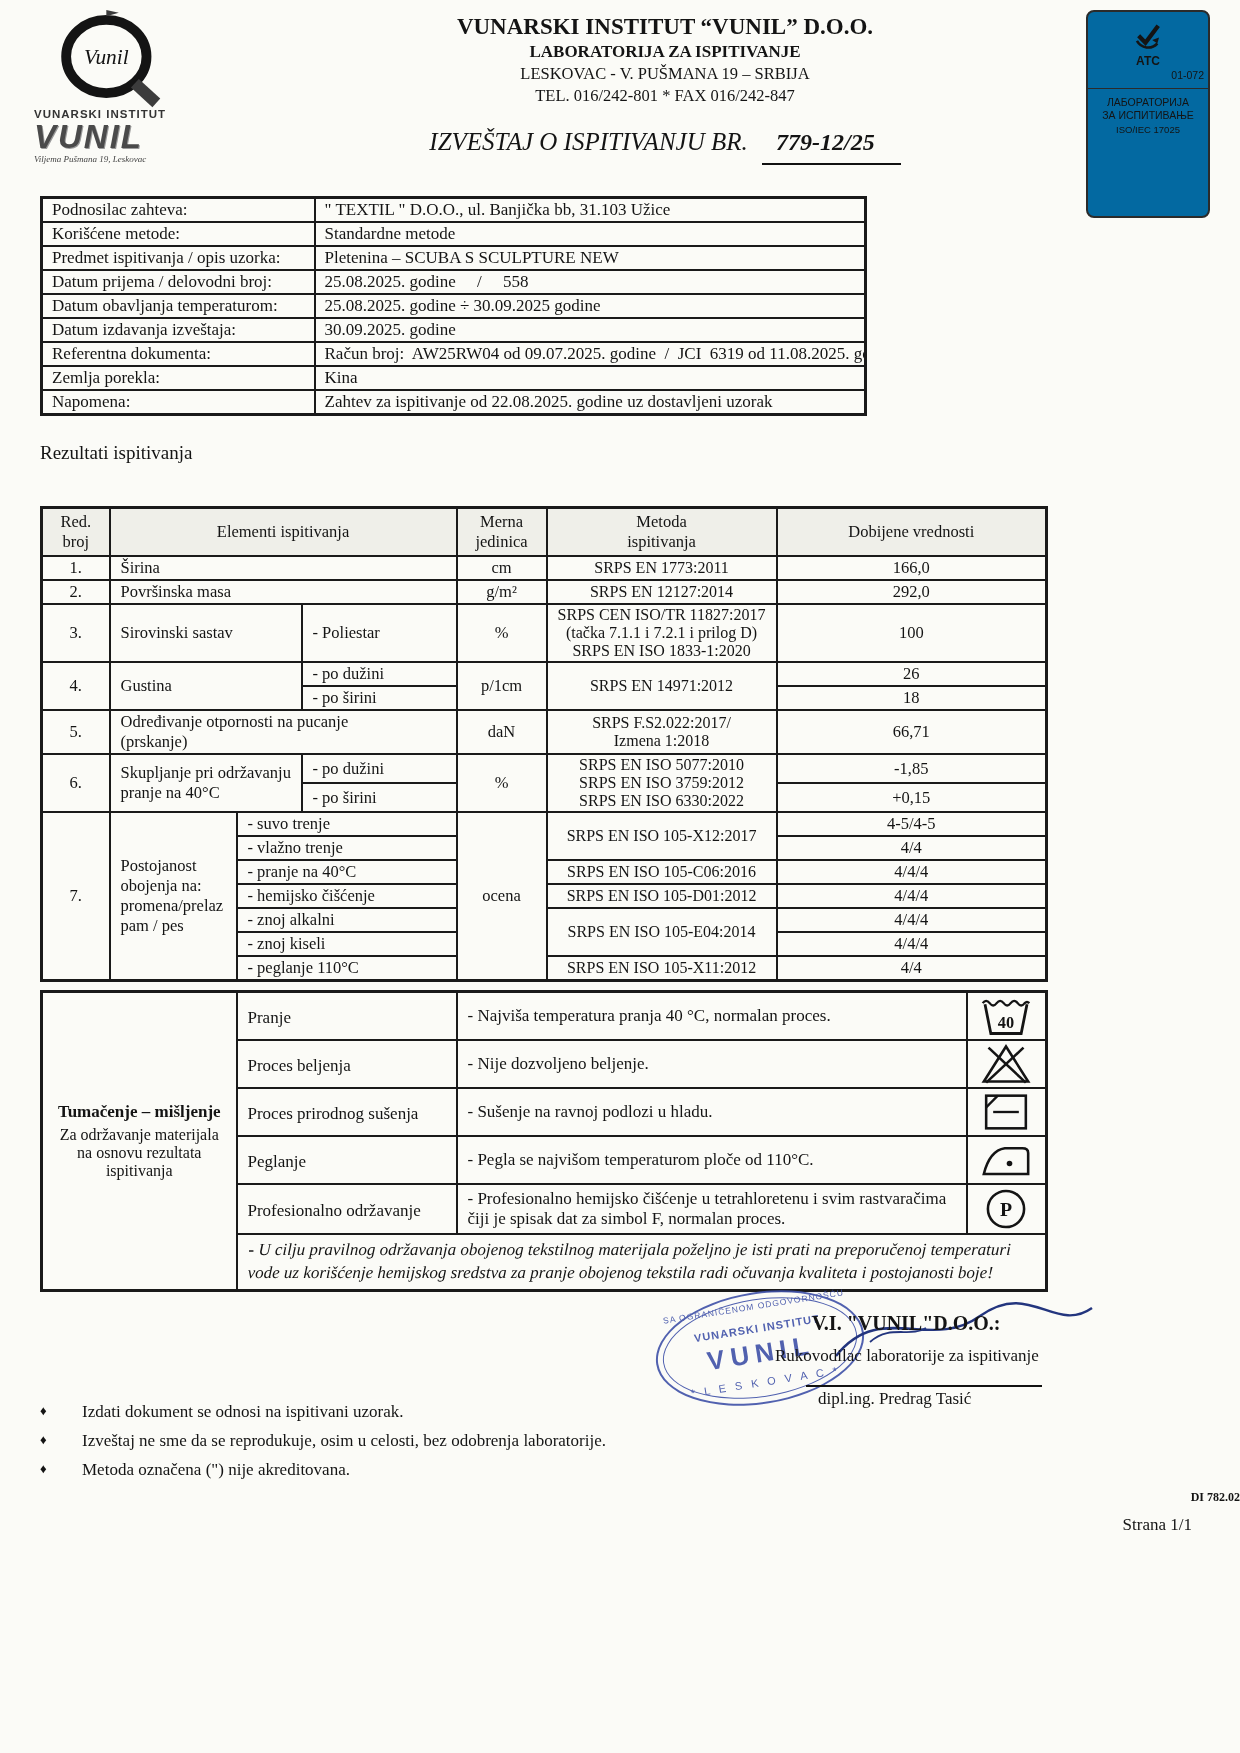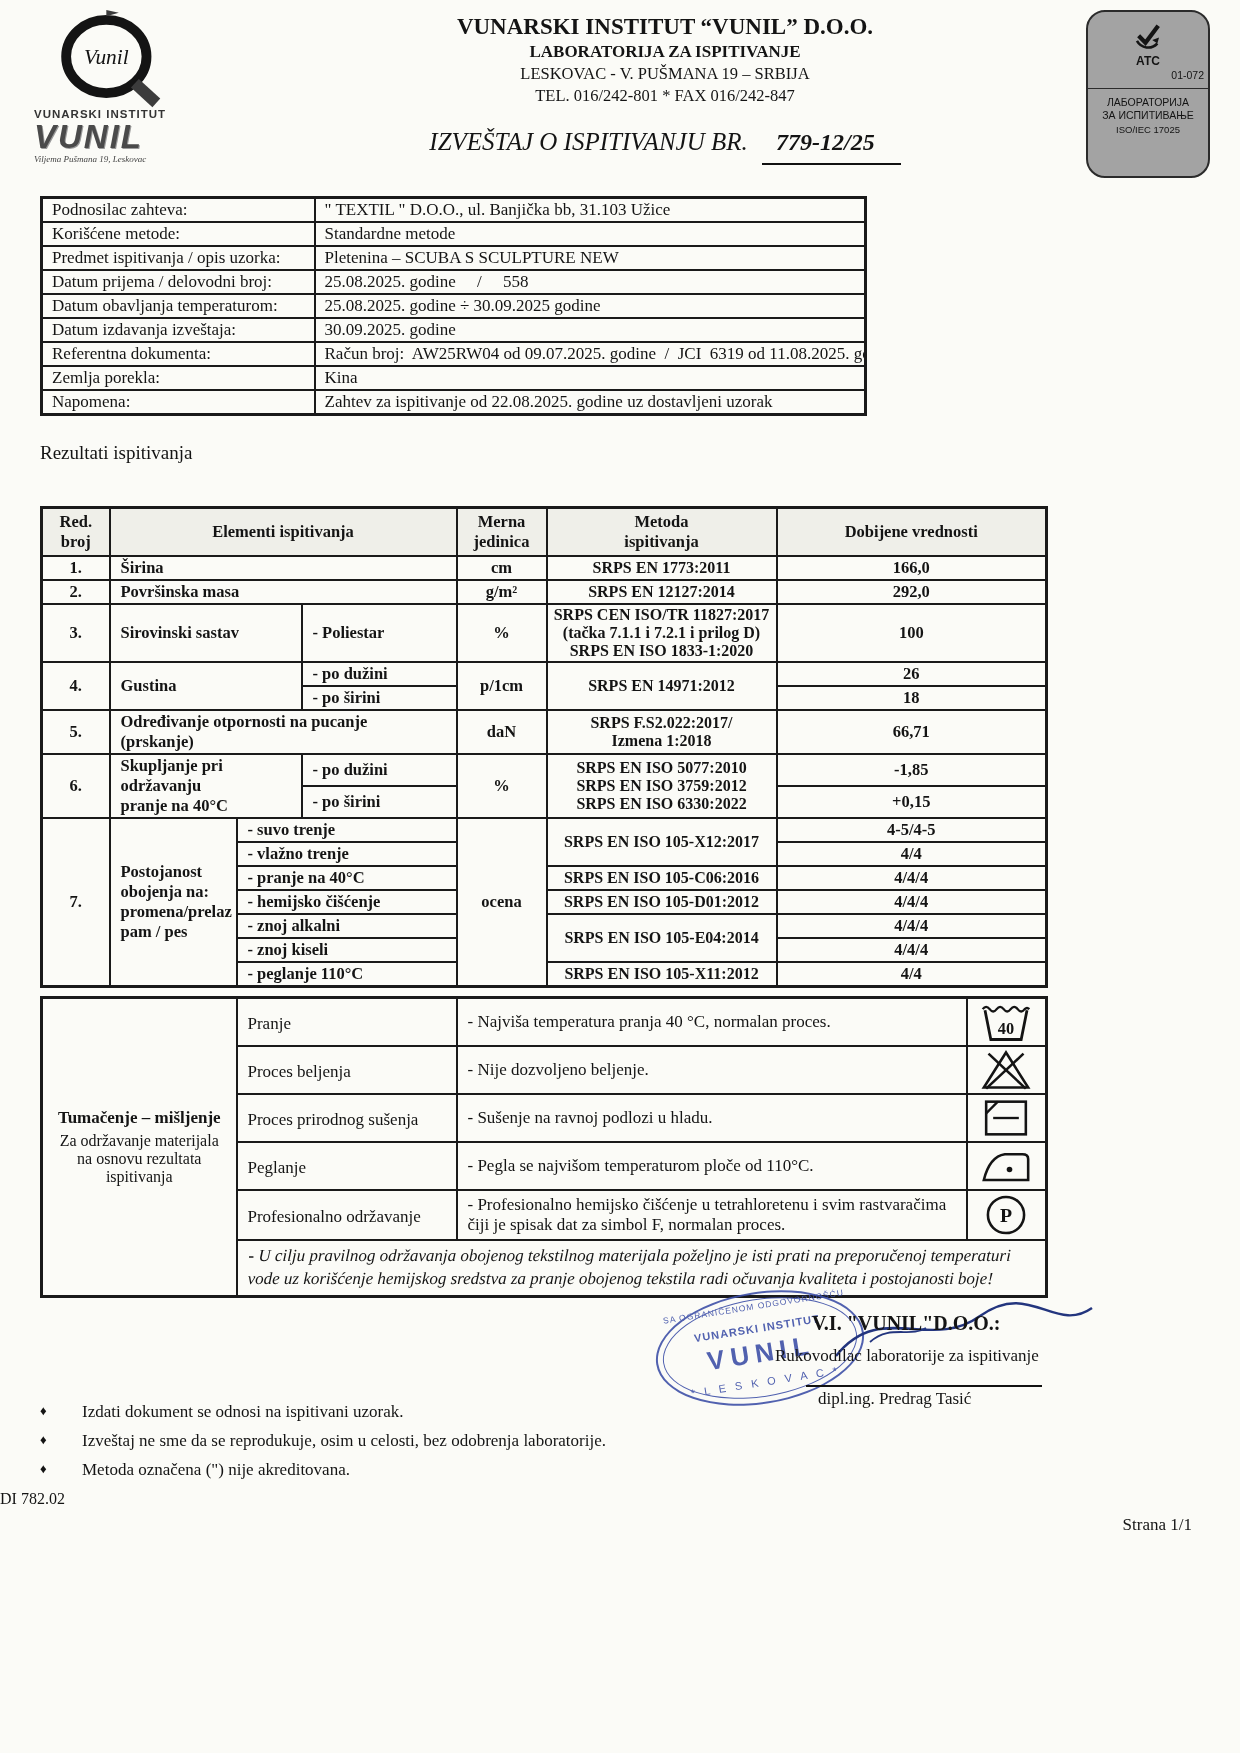--- a/index.html
+++ b/index.html
@@ -22,36 +22,36 @@
   .logo-wordmark { font-family:"Liberation Sans", sans-serif; font-size:33px; font-weight:bold; font-style:italic; letter-spacing:2px; color:#4a4a4a; text-shadow:1px 1px 0 #9a9a9a; line-height:1; }
   .logo-sub { font-size:9px; color:#444; font-style:italic; margin-top:1px; }
   .head-center { flex:1; text-align:center; padding-top:4px; }
   .org-name { font-size:23px; font-weight:bold; }
   .lab-line { font-size:17px; font-weight:bold; margin-top:2px; }
   .addr-line { font-size:16.5px; margin-top:2px; }
   .phone-line { font-size:16.5px; margin-top:2px; }
   .report-title-row { margin-top:22px; }
   .report-title { font-size:25px; font-weight:normal; font-style:italic; }
   .report-number { font-size:24px; font-weight:bold; font-style:italic; border-bottom:2.5px solid #111; padding:0 26px 7px 14px; margin-left:10px; display:inline-block; }
-  .badge { width:124px; border:2px solid #2b2b2b; border-radius:19px; padding:6px 4px 4px; text-align:center; height:168px; background:#a3a3a3; }
+  .badge { width:124px; border:2px solid #2b2b2b; border-radius:8px; padding:6px 4px 4px; text-align:center; height:208px; background:#0369a1; }
   .badge-logo { width:34px; height:34px; display:block; margin:0 auto; }
   .badge-name { font-family:"Liberation Sans", sans-serif; font-weight:bold; font-size:12px; margin-top:2px; }
   .badge-number { font-family:"Liberation Sans", sans-serif; font-size:10.5px; margin-top:1px;text-align:right; }
   .badge-divider { border-top:1.5px solid #2b2b2b; margin:7px -4px 7px; }
   .badge-l { font-family:"Liberation Sans", sans-serif; font-size:10.5px; line-height:1.25; }
   .badge-std { font-family:"Liberation Sans", sans-serif; font-size:9.5px; margin-top:2px; }
 
   
   .info-table { border-collapse:collapse; margin:8px 0 0 40px; width:827px; border:3px solid #1a1a1a; table-layout:fixed; }
   .info-table td { border:2px solid #1a1a1a; padding:1px 9px; font-size:17px; height:23px; overflow:hidden; white-space:nowrap; }
   .info-table td.lbl { width:273px; }
 
   
   .results-heading { margin:26px 0 0 40px; font-size:19px; }
-  .results-table { border-collapse:collapse; margin:42px 0 0 40px; width:1005px; border:3px solid #1a1a1a; table-layout:fixed;font-weight:bold; }
+  .results-table { border-collapse:collapse; margin:42px 0 0 40px; width:1005px; border:3px solid #1a1a1a; table-layout:fixed; }
   .results-table td { border:2px solid #1a1a1a; padding:1px 6px; font-size:16.5px; vertical-align:middle; }
   .results-table .th-row td { background:#efefe9; text-align:center; font-size:16.5px; padding:3px 4px; }
   td.c { text-align:center; }
   td.l { text-align:left; padding-left:10px !important; }
   td.method { text-align:center; font-size:16px !important; }
 
   
   .care-table { border-collapse:collapse; margin:8px 0 0 40px; width:1005px; border:3px solid #1a1a1a; table-layout:fixed; }
   .care-table td { border:2px solid #1a1a1a; padding:4px 10px; font-size:17px; vertical-align:middle; }
   .interp { text-align:center; vertical-align:middle; }
@@ -73,21 +73,21 @@
   .stamp-l2 { position:absolute; top:44px; left:0; right:0; font-size:26px; font-family:"Liberation Sans", sans-serif; font-weight:bold; letter-spacing:6px; }
   .stamp-l3 { position:absolute; top:82px; left:0; right:0; font-size:11px; font-family:"Liberation Sans", sans-serif; letter-spacing:3px; }
   .signature-svg { position:absolute; left:830px; top:4px; width:280px; height:80px; }
   .sign-company { position:absolute; left:812px; top:22px; font-weight:bold; font-size:20px; }
   .sign-role { position:absolute; left:775px; top:56px; font-size:17px; }
   .sign-line { position:absolute; left:806px; top:95px; width:236px; border-top:2px solid #111; }
   .sign-name { position:absolute; left:818px; top:99px; font-size:17px; }
   .notes { position:absolute; left:40px; top:112px; list-style:none; margin:0; padding:0; }
   .notes li { position:relative; padding-left:42px; margin-bottom:9px; font-size:17px; }
   .notes li::before { content:"\2666"; position:absolute; left:0; top:1px; font-size:13px; }
-  .doc-code { position:absolute; left:0; right:0; top:200px; text-align:left; font-weight:normal; font-size:16px; }
+  .doc-code { position:absolute; left:0; right:0; top:200px; text-align:right; font-weight:bold; font-size:12px; }
   .page-label { position:absolute; right:48px; top:225px; font-size:17px; }
 
   svg .stroke { fill:none; stroke:#141414; }
   .svgtxt { font-family:"Liberation Serif", serif; fill:#141414; }
 </style>
 </head>
 <body>
 
 <div class="page">
 

